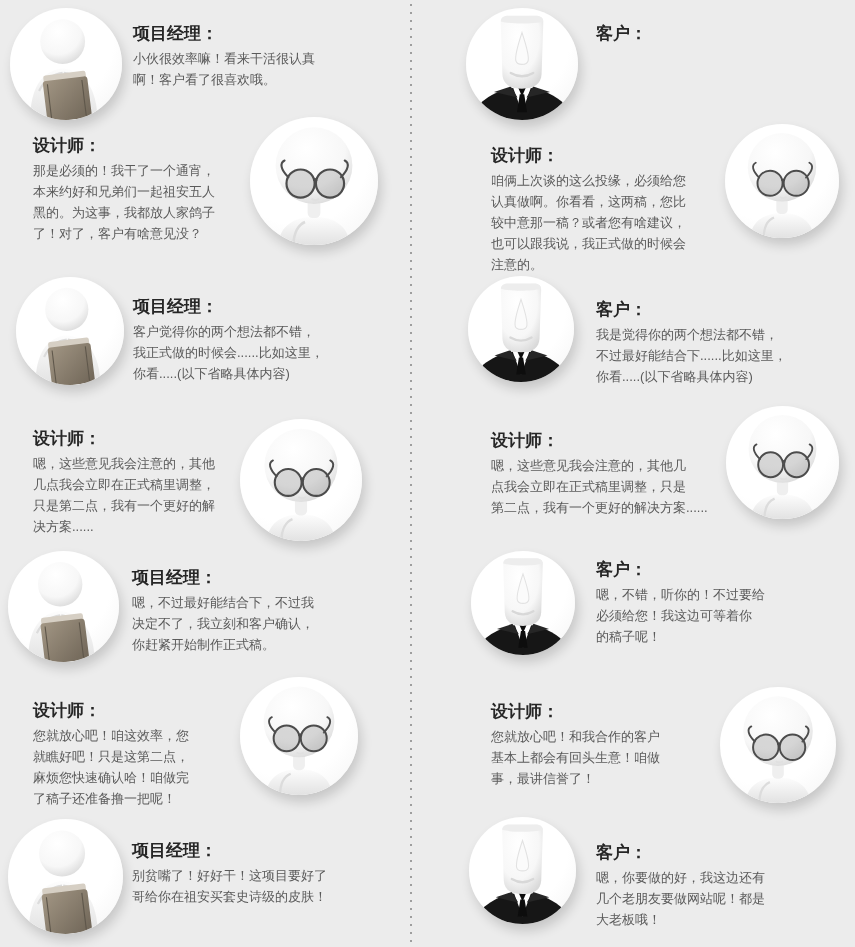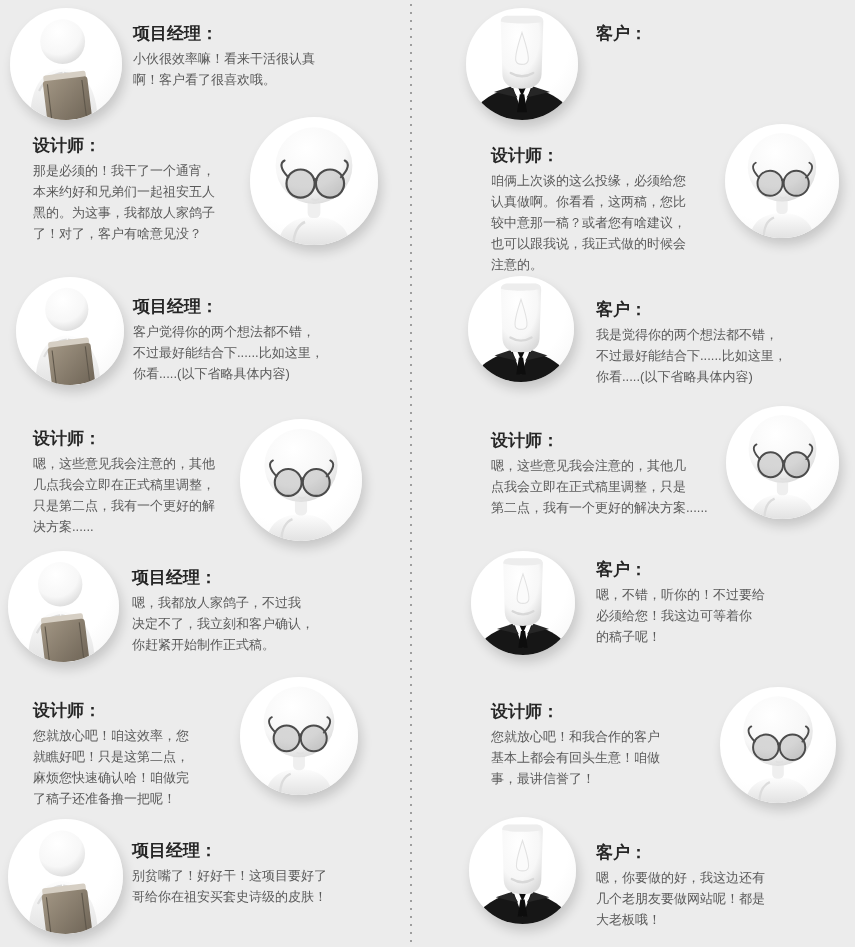--- a/index.html
+++ b/index.html
@@ -111,21 +111,21 @@
     </div>
 
   <div class="ava" style="left:16px;top:277px;width:108px;height:108px">
       <svg viewBox="0 0 100 100">
         <use href="#sym-manager"></use>
       </svg>
     </div>
   <div class="txt" style="left:133px;top:295px">
     <div class="title">项目经理：</div>
     <div class="body">客户觉得你的两个想法都不错，
-不过最好能结合下......比如这里，
+我正式做的时候会......比如这里，
 你看.....(以下省略具体内容)</div>
   </div>
 
   <div class="txt" style="left:33px;top:427px">
     <div class="title">设计师：</div>
     <div class="body">嗯，这些意见我会注意的，其他
 几点我会立即在正式稿里调整，
 只是第二点，我有一个更好的解
 决方案......</div>
   </div>
@@ -135,21 +135,21 @@
       </svg>
     </div>
 
   <div class="ava" style="left:8px;top:551px;width:111px;height:111px">
       <svg viewBox="0 0 100 100">
         <use href="#sym-manager"></use>
       </svg>
     </div>
   <div class="txt" style="left:132px;top:566px">
     <div class="title">项目经理：</div>
-    <div class="body">嗯，我都放人家鸽子，不过我
+    <div class="body">嗯，不过最好能结合下，不过我
 决定不了，我立刻和客户确认，
 你赶紧开始制作正式稿。</div>
   </div>
 
   <div class="txt" style="left:33px;top:699px">
     <div class="title">设计师：</div>
     <div class="body">您就放心吧！咱这效率，您
 就瞧好吧！只是这第二点，
 麻烦您快速确认哈！咱做完
 了稿子还准备撸一把呢！</div>

